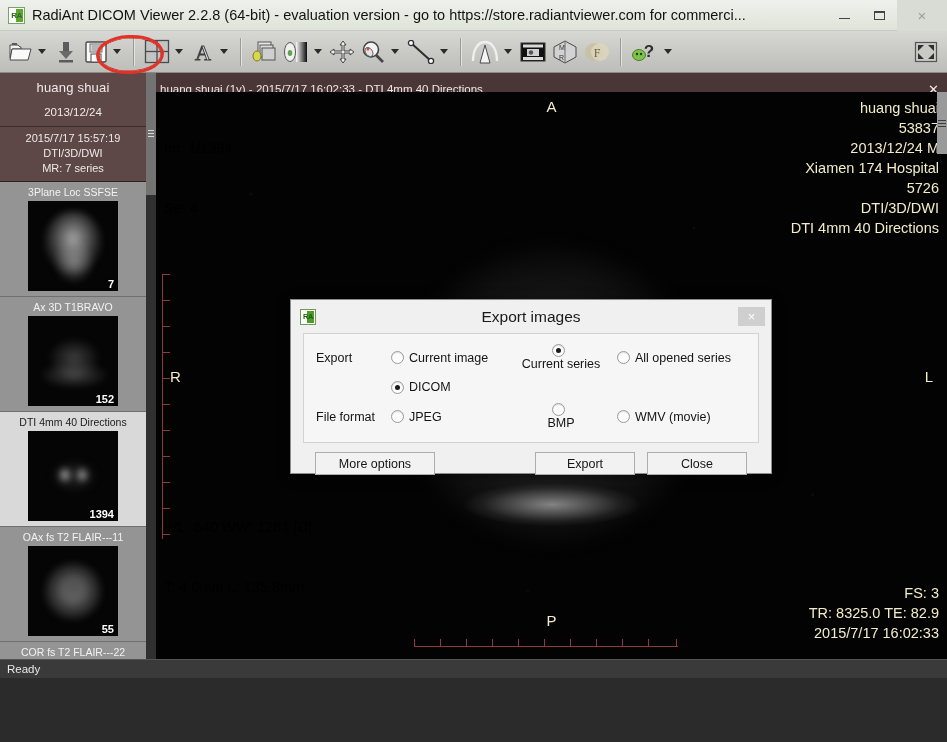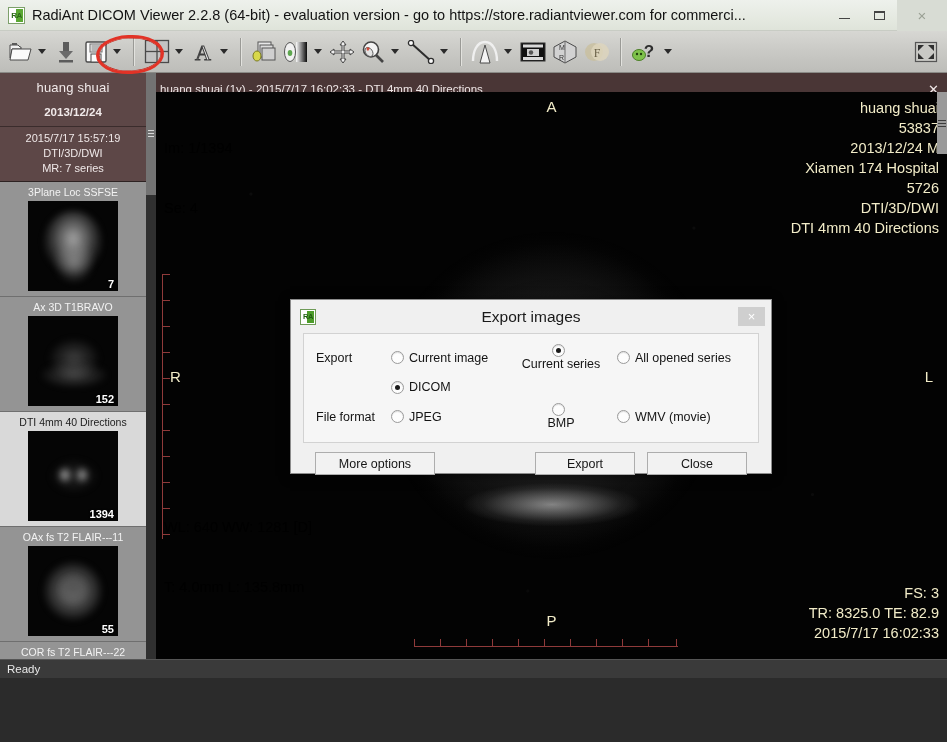--- a/index.html
+++ b/index.html
@@ -75,21 +75,21 @@
   
   .sidebar {
     position: absolute; left: 0; top: 73px; width: 146px; bottom: 19px;
     background: #8e8e8e; overflow: hidden;
   }
   .pat-head {
     background: #5d4747; color: #f1eaea; text-align: center;
     padding: 7px 2px 8px; border-bottom: 1px solid #3a2c2c;
   }
   .pat-name { font-size: 13px; font-weight: normal; letter-spacing: .2px; }
-  .pat-date { font-size: 11.5px; font-weight: bold; margin-top: 11px; }
+  .pat-date { font-size: 11.5px; font-weight: normal; margin-top: 11px; }
   .study-head {
     background: #5d4747; color: #efe8e8; text-align: center; font-size: 11px;
     padding: 4px 2px 5px; line-height: 1.35; border-bottom: 1px solid #2d2222;
   }
   .series-list { }
   .series {
     background: #949494; border-bottom: 1px solid #6f6f6f; padding: 4px 0 5px;
     text-align: center;
   }
   .series.sel { background: #d9d9d9; }

